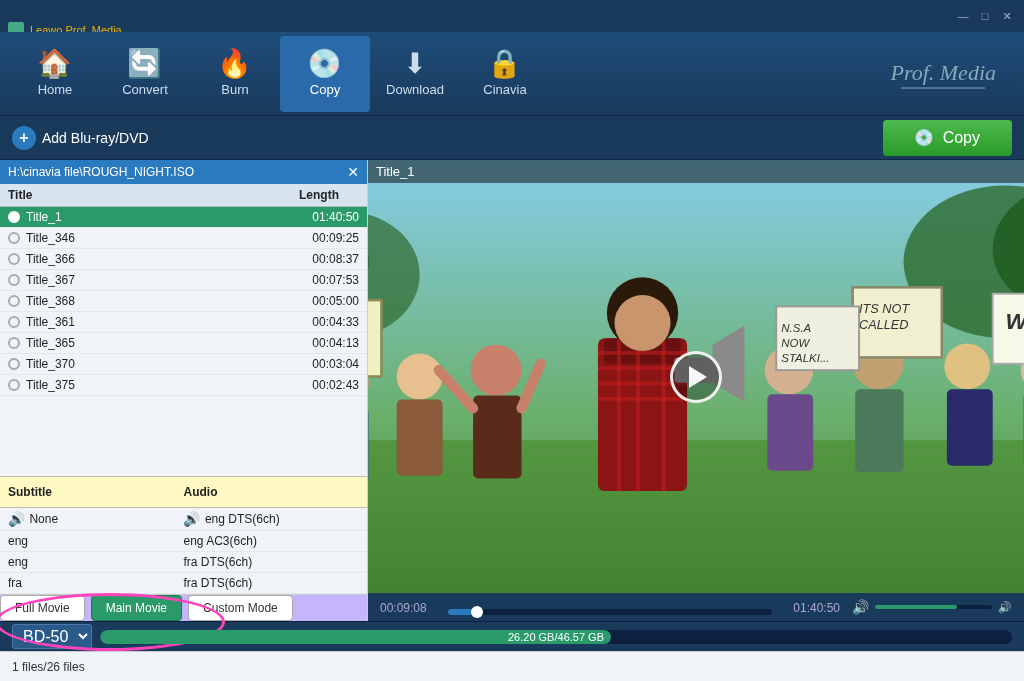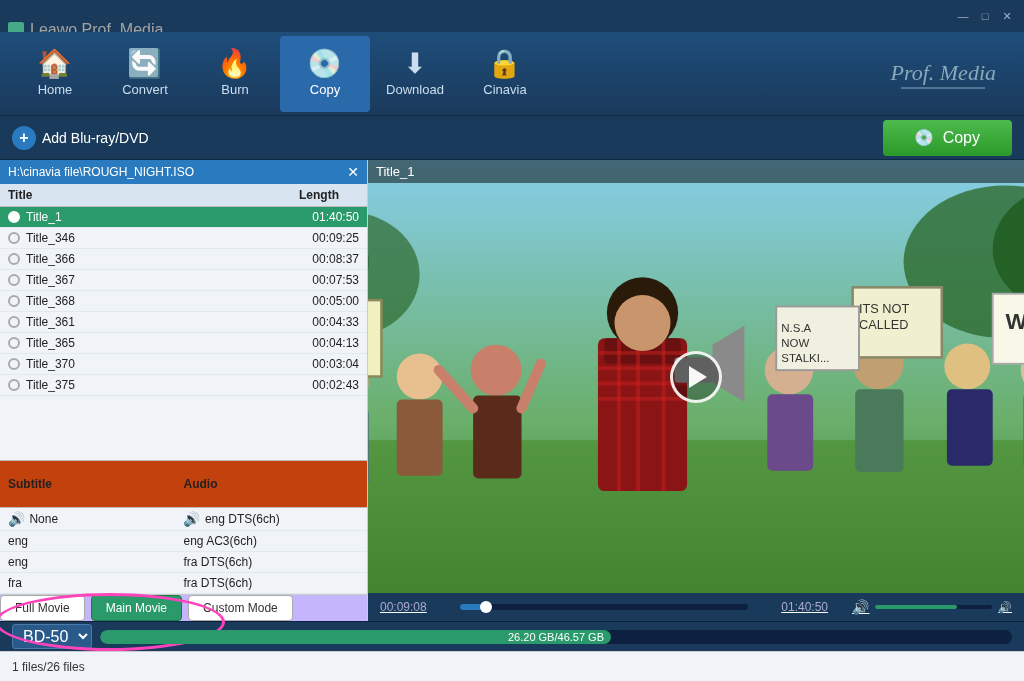--- a/index.html
+++ b/index.html
@@ -7,21 +7,21 @@
 
     
     .title-bar {
       background: #1a3a5c;
       height: 32px;
       display: flex;
       align-items: center;
       padding: 0 8px;
       justify-content: space-between;
     }
-    .title-bar-left { display: flex; align-items: center; gap: 6px; font-size: 16px; color: #a3a3a3; margin-top: 28px; }
+    .title-bar-left { display: flex; align-items: center; gap: 6px; font-size: 11px; color: #eab308; margin-top: 28px; }
     .title-bar-icon { width: 16px; height: 16px; background: #4a8; border-radius: 2px; display: inline-block; }
     .title-bar-controls { display: flex; gap: 4px; }
     .title-bar-btn { width: 18px; height: 18px; display: flex; align-items: center; justify-content: center; cursor: pointer; color: #aac; font-size: 11px; }
 
     
     .top-nav {
       background: linear-gradient(180deg, #1e4d7a 0%, #1a3a5c 100%);
       height: 84px;
       display: flex;
       align-items: center;
@@ -149,22 +149,22 @@
       margin-right: 6px;
       flex-shrink: 0;
     }
     .radio-dot.checked { border-color: #fff; background: #fff; }
     .title-name { flex: 1; }
     .title-length { width: 80px; text-align: right; }
 
     
     .sub-audio-header {
       display: flex;
-      background: #c2410c;
-      padding: 16px 8px;
+      background: #fef9c3;
+      padding: 8px 8px;
       font-weight: bold;
       font-size: 12px;
       border-top: 1px solid #bbb;
       border-bottom: 1px solid #bbb;
     }
     .col-sub { flex: 1; }
     .col-audio { flex: 1; }
     .sub-audio-list { max-height: 100px; overflow-y: auto; }
     .sub-audio-row {
       display: flex;
@@ -230,20 +230,21 @@
       overflow: hidden;
     }
     .crowd-scene {
       width: 100%;
       height: 100%;
       background: linear-gradient(180deg, #5a8a3a 0%, #3a6a2a 30%, #2a4a1a 100%);
       position: relative;
       display: flex;
       align-items: flex-end;
       justify-content: center;
+      font-style: italic;
     }
     .play-btn-overlay {
       position: absolute;
       top: 50%; left: 50%;
       transform: translate(-50%, -50%);
       width: 52px; height: 52px;
       border: 3px solid rgba(255,255,255,0.9);
       border-radius: 50%;
       display: flex;
       align-items: center;
@@ -613,21 +614,21 @@
           <text x="424" y="147" font-size="9" fill="#333">NOW</text>
           <text x="424" y="159" font-size="9" fill="#333">STALKI...</text>
         </svg>
         <div class="play-btn-overlay">
           <div class="play-triangle"></div>
         </div>
       </div>
     </div>
 
     <div class="video-controls">
-      <div style="display:flex; align-items:center; gap:24px;text-decoration:underline;">
+      <div style="display:flex; align-items:flex-end; gap:12px;">
         <span style="font-size:12px; color:#aac; min-width:56px;">00:09:08</span>
         <div class="progress-bar-container" style="flex:1;">
           <div class="progress-fill" id="progress-fill" style="width: 9%;"></div>
           <div class="progress-thumb" id="progress-thumb" style="left: 9%;"></div>
         </div>
         <span style="font-size:12px; color:#aac; min-width:56px; text-align:right;">01:40:50</span>
         <div class="volume-row" style="width:160px;">
           <span class="volume-icon">🔊</span>
           <div class="volume-bar">
             <div class="volume-fill" style="width:70%;"></div>

